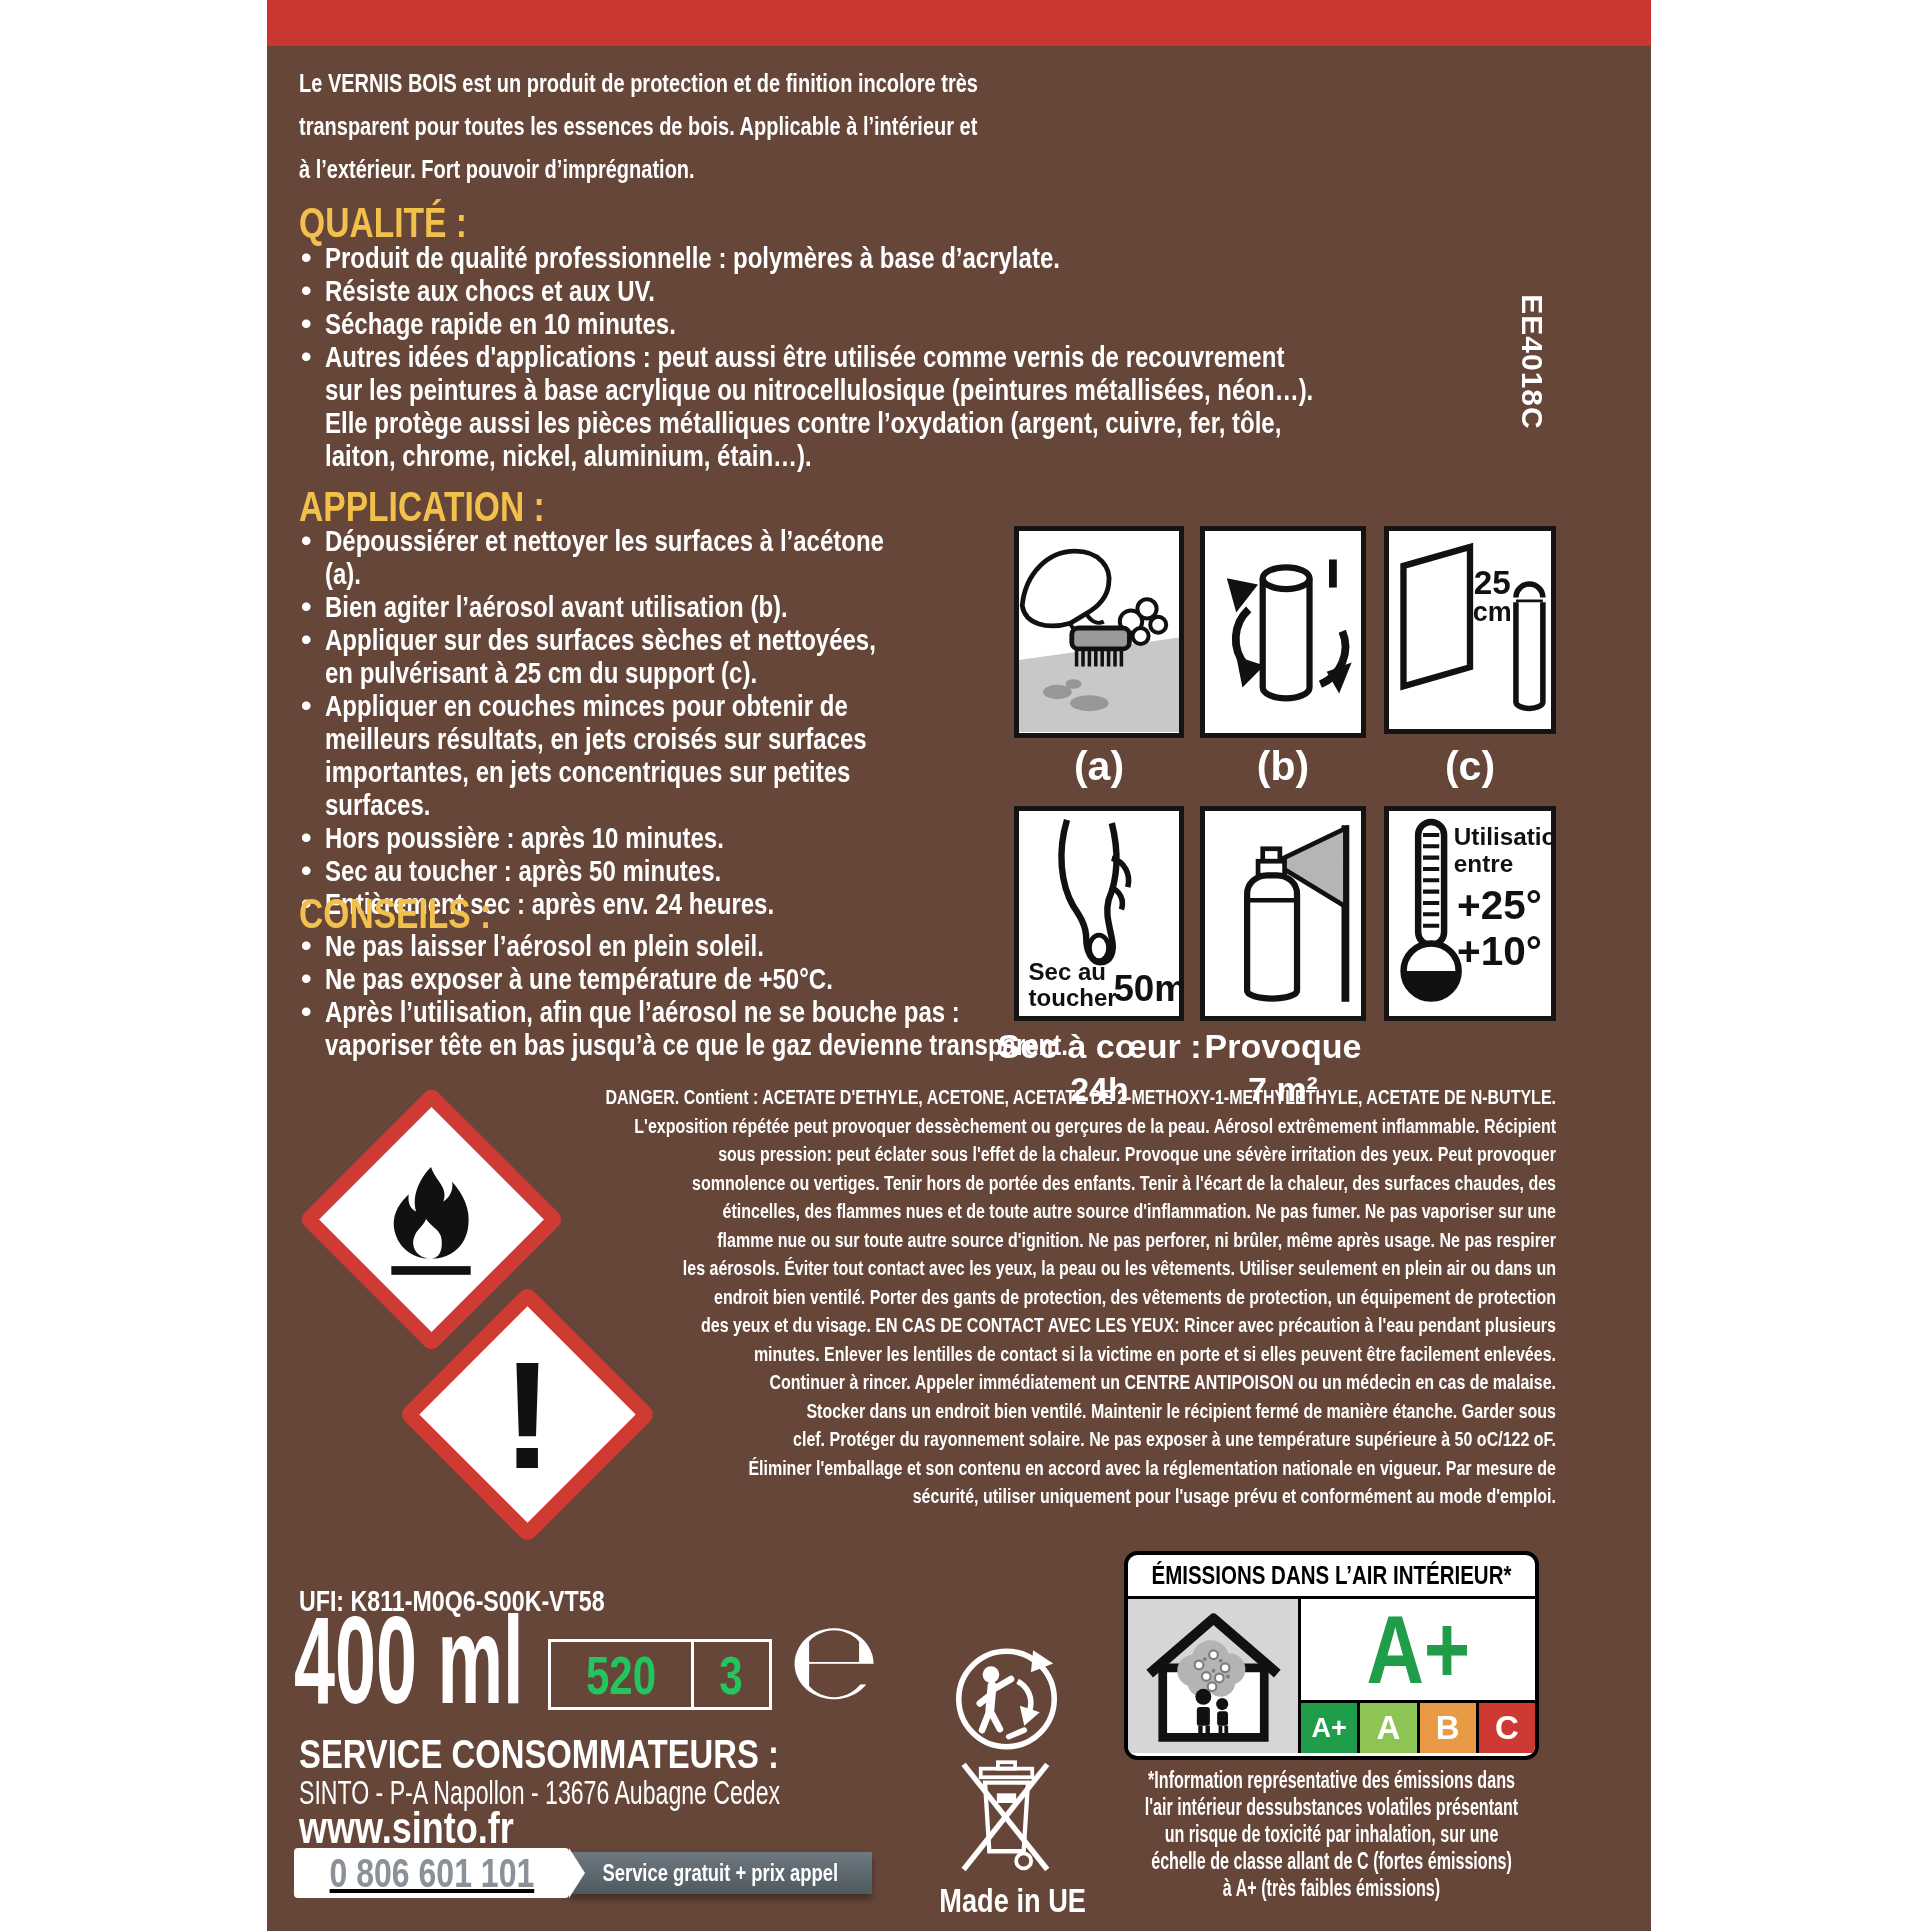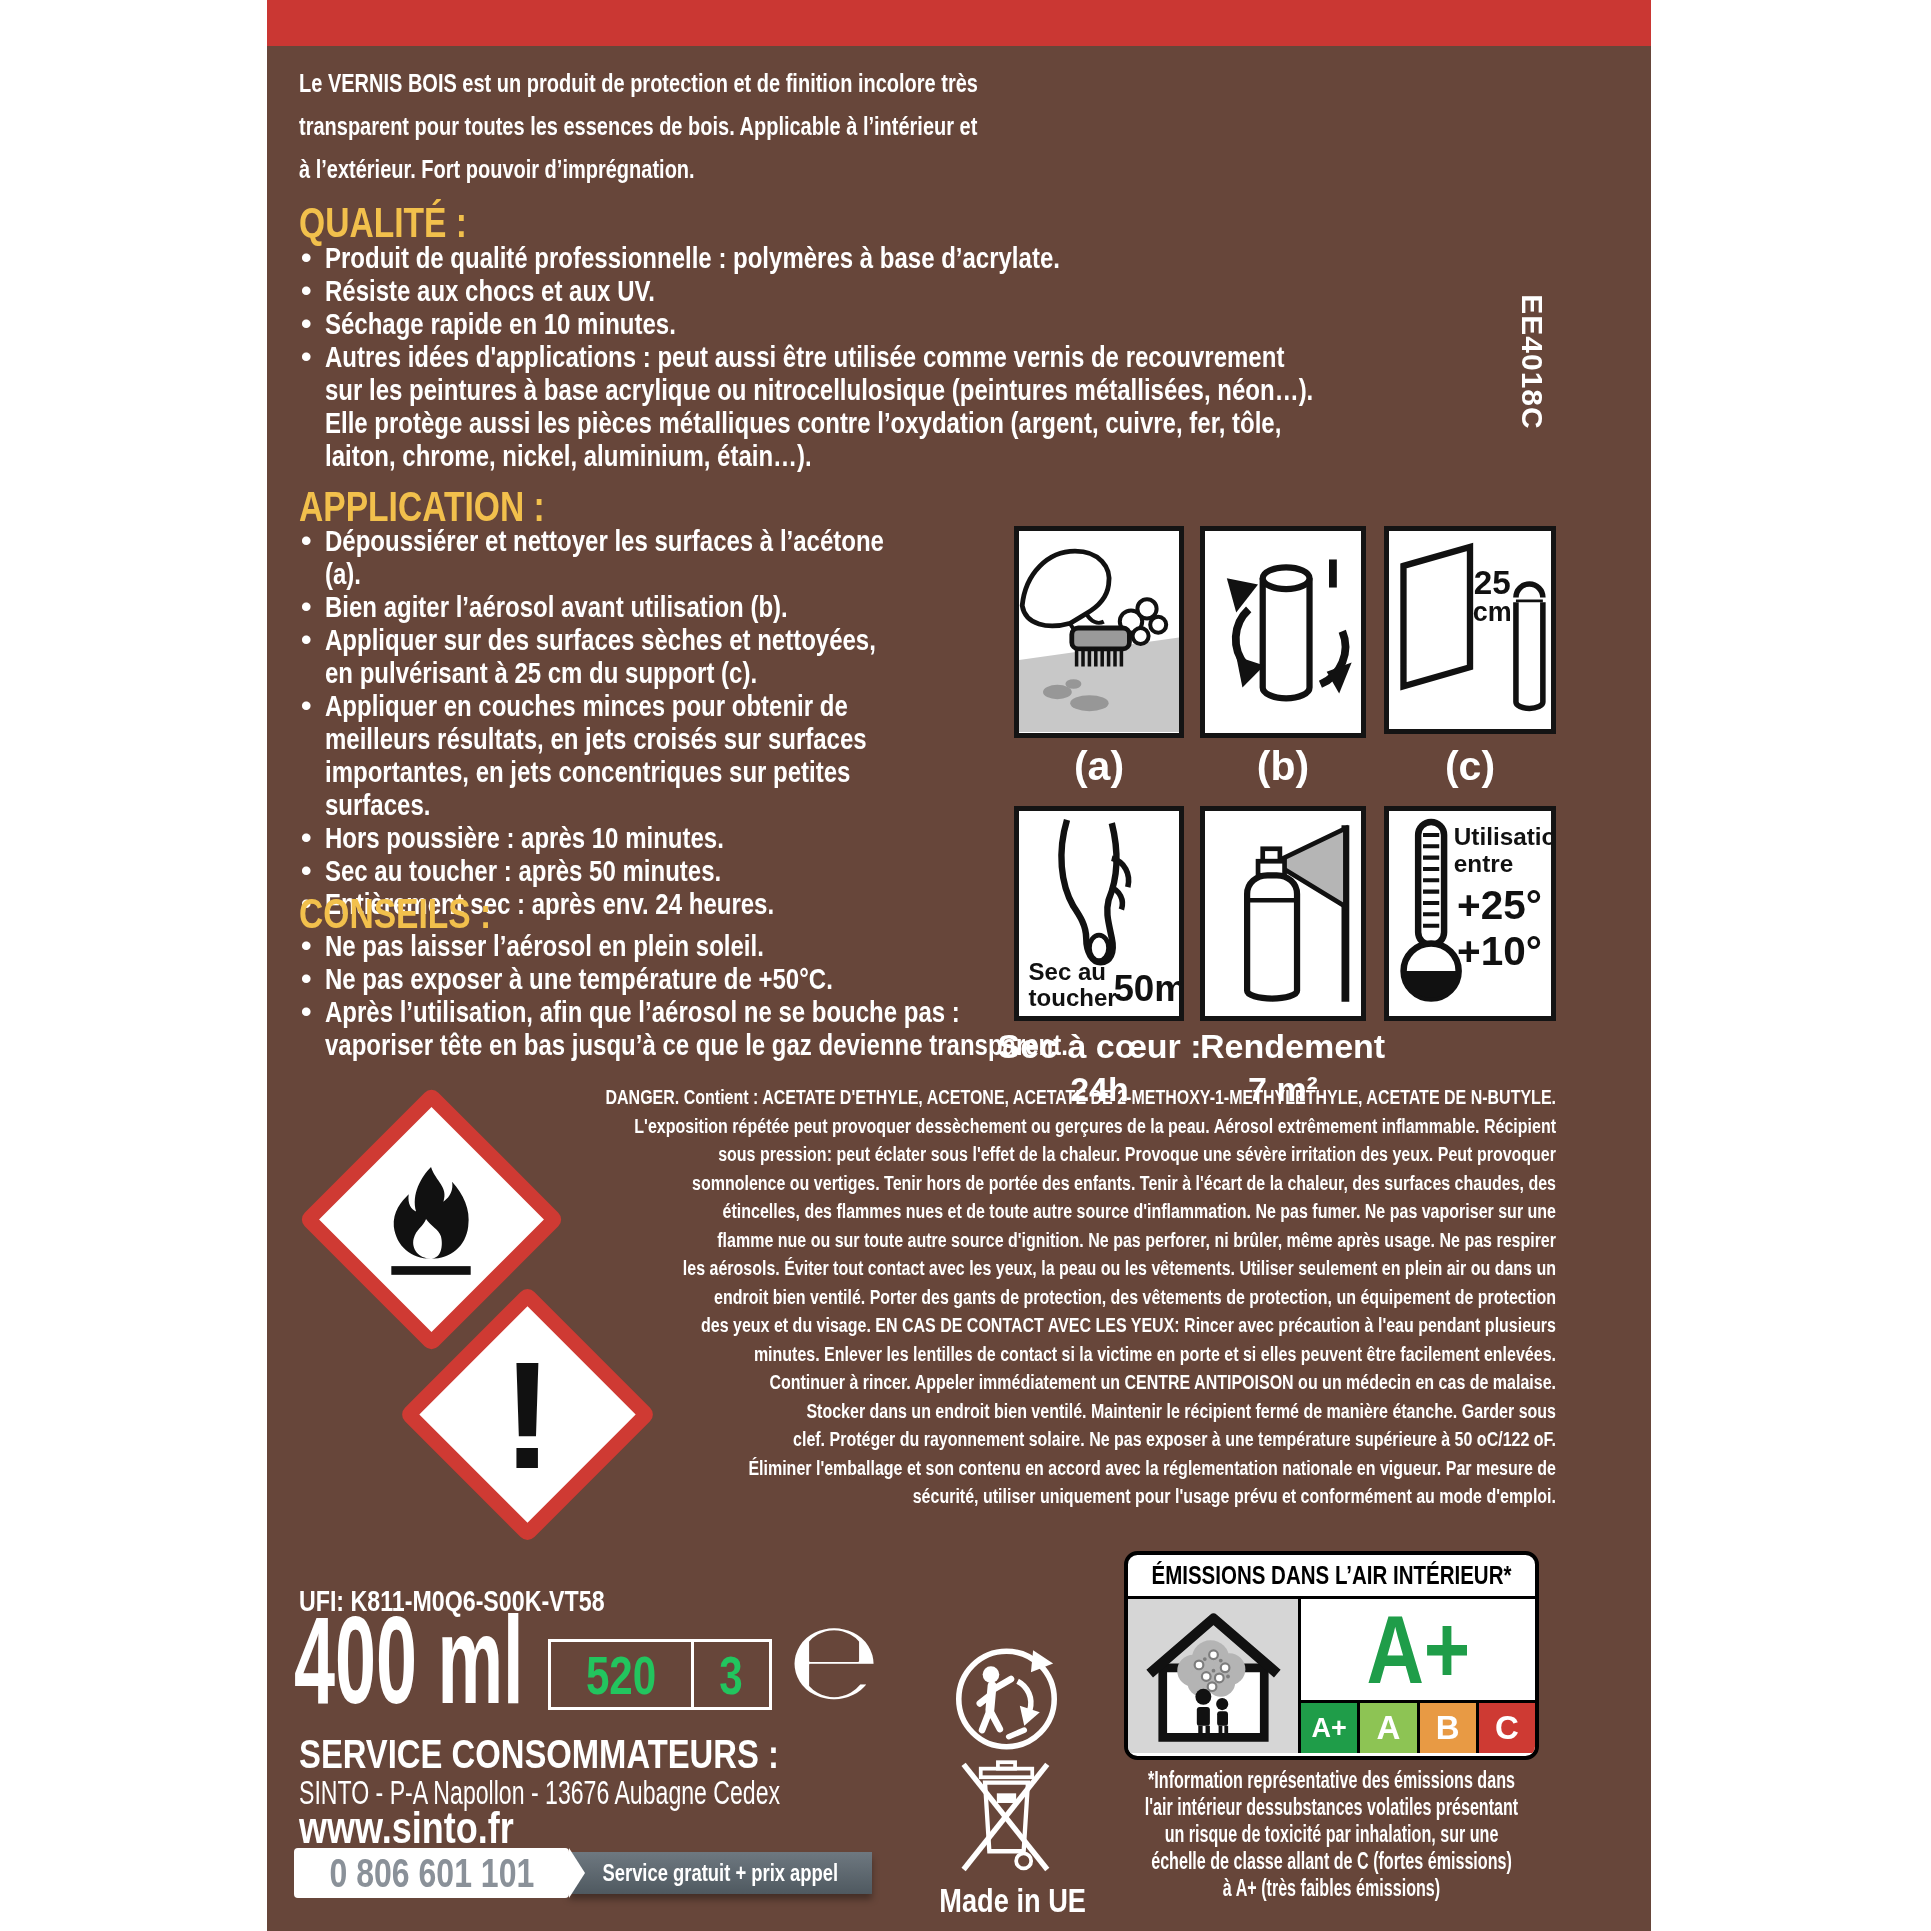--- a/index.html
+++ b/index.html
@@ -42,21 +42,21 @@
            display:flex;color:#22c55e;font-weight:bold;font-size:54px;justify-content:center;}
   .fillbox .cell{display:flex;align-items:center;justify-content:center;transform:scaleX(.78);}
   .fillbox .c1{flex:1.85;border-right:3.9px solid #fff;}
   .fillbox .c2{flex:1;}
   .fillbox .c1,.fillbox .c2{display:flex;align-items:center;justify-content:center;}
   .esign{left:521px;top:1607px;font-family:"DejaVu Sans",sans-serif;font-size:108px;color:#fff;line-height:1;}
   .svc-title{left:32px;top:1731px;font-size:41px;font-weight:bold;color:#fff;}
   .svc-addr{left:32px;top:1774px;font-size:33px;color:#fff;}
   .svc-web{left:32px;top:1802px;font-size:45px;font-weight:bold;color:#fff;}
   .phonebox{left:27px;top:1848px;width:275px;height:50px;background:#fff;border-radius:3.9px;
-            display:flex;align-items:center;justify-content:center;z-index:2;}
+            display:flex;align-items:center;justify-content:center;z-index:2;text-decoration:underline;}
   .phonebox::after{content:"";position:absolute;right:-16.4px;top:0;width:0;height:0;
             border-left:16.4px solid #fff;border-top:25px solid transparent;border-bottom:25px solid transparent;}
   .phonebox span{font-size:40px;font-weight:bold;color:#8a9199;transform:scaleX(.8);white-space:nowrap;}
   .banner{left:302px;top:1852px;width:303px;height:42px;background:linear-gradient(#6e7880,#4f5960);
           display:flex;align-items:center;justify-content:center;z-index:1;
           box-shadow:0 5.8px 6.8px rgba(0,0,0,.35);}
   .banner span{font-size:23px;font-weight:bold;color:#fff;transform:scaleX(.8);white-space:nowrap;}
   .madein{left:640px;top:1881px;width:212px;text-align:center;font-size:34px;font-weight:bold;color:#fff;}
   
   .em-panel{left:857px;top:1551px;width:415px;height:209px;background:#fff;border:4.8px solid #000;
@@ -211,21 +211,21 @@
         <text x="42" y="66" font-size="25" font-weight="bold" fill="#111" font-family="Liberation Sans,sans-serif">+25°</text>
         <text x="42" y="94" font-size="25" font-weight="bold" fill="#111" font-family="Liberation Sans,sans-serif">+10°</text>
       </svg>
     </div>
 
     <div class="drycap" style="left:730px;top:1025px;width:205px;">
       <div>Sec à cœur :</div>
       <div>24h</div>
     </div>
     <div class="drycap" style="left:933px;top:1025px;width:166px;">
-      <div>Rendement</div>
+      <div>Provoque</div>
       <div>7 m²</div>
     </div>
 
     <div class="diamond" style="left:70px;top:1125px;width:189px;height:189px;">
       <div class="din">
         <svg viewBox="0 0 100 100" style="width:78%;height:78%;">
           <path d="M50,8 C54,20 64,24 60,36 C66,32 68,26 67,20 C76,30 82,42 80,56 C78,72 66,82 50,82 C34,82 22,72 20,56 C19,44 26,36 32,30 C31,38 34,42 38,44 C34,30 42,16 50,8 Z
                    M50,82 C40,82 34,74 36,66 C38,58 44,56 46,50 C50,56 56,58 58,64 C60,72 58,82 50,82 Z" fill="#111" fill-rule="evenodd"></path>
           <rect x="18" y="88" width="64" height="7" fill="#111"></rect>
         </svg>

